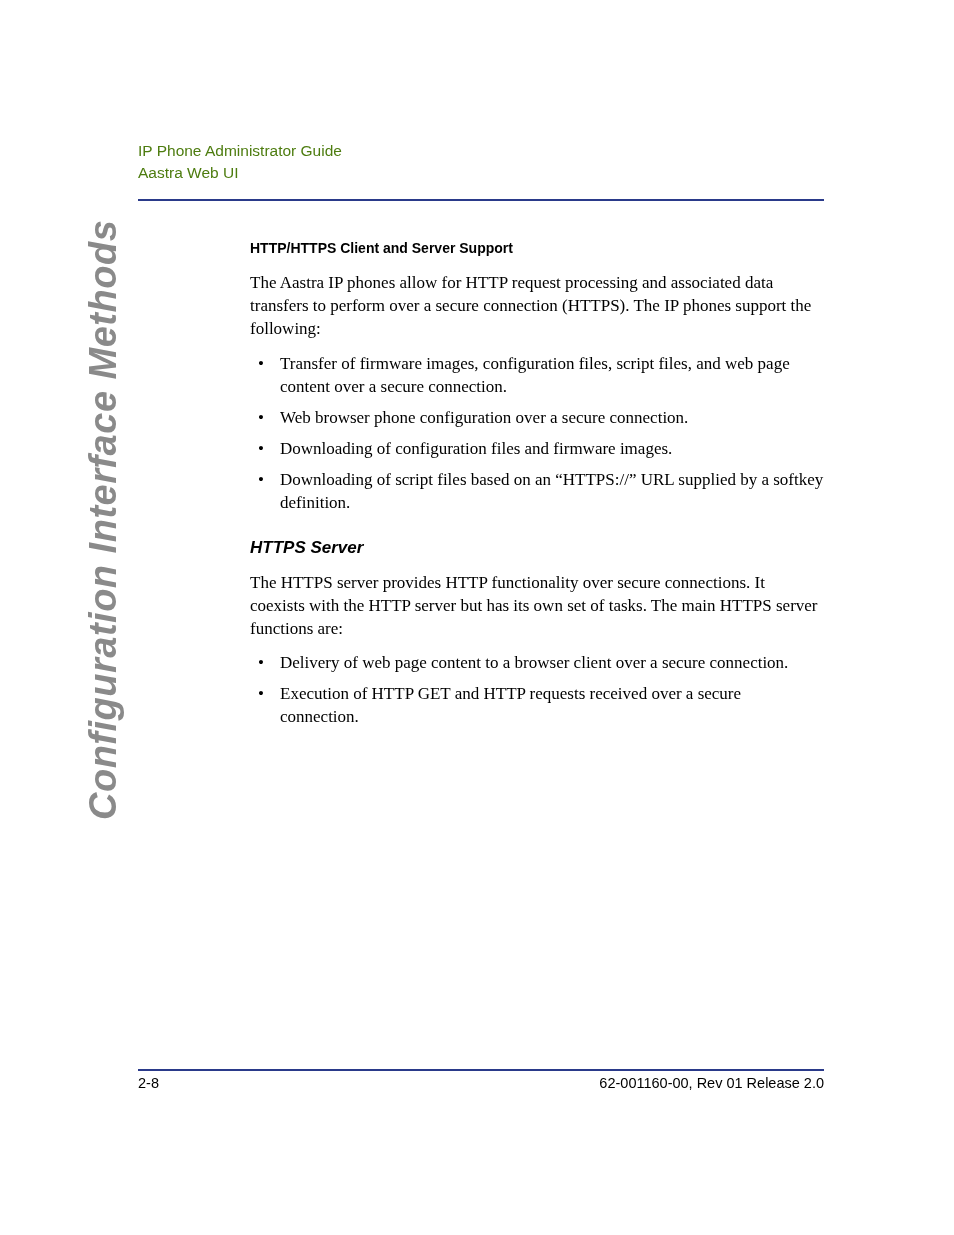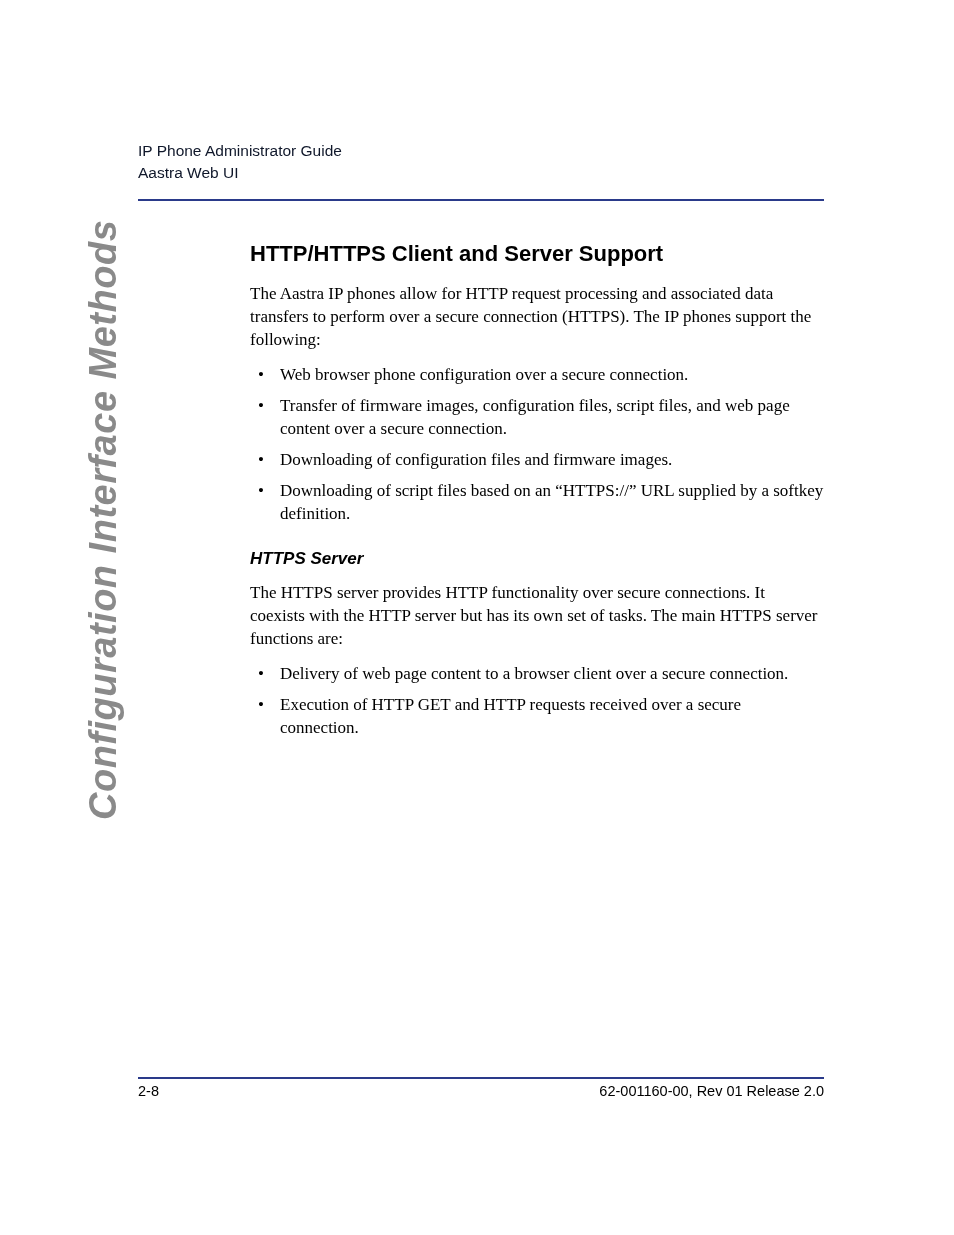--- a/index.html
+++ b/index.html
@@ -17,21 +17,21 @@
     position: absolute;
     left: 138px;
     right: 130px;
     top: 140px;
     bottom: 140px;
   }
   .header-block {
     font-family: Arial, Helvetica, sans-serif;
     font-size: 15.5px;
     line-height: 1.4;
-    color: #0f172a;
+    color: #4d7c0f;
     padding-bottom: 10px;
   }
   .hr-top {
     border: none;
     border-top: 2.5px solid #2a3a8a;
     margin: 6px 0 0 0;
   }
   .side-label {
     position: absolute;
     left: 82px;
@@ -48,21 +48,21 @@
   }
   .content {
     margin-left: 112px;
     margin-top: 38px;
     font-size: 17px;
     line-height: 1.35;
   }
   .h-bold {
     font-family: Arial, Helvetica, sans-serif;
     font-weight: bold;
-    font-size: 22px;
+    font-size: 14px;
     margin: 0 0 14px 0;
   }
   .h-boldital {
     font-family: Arial, Helvetica, sans-serif;
     font-weight: bold;
     font-style: italic;
     font-size: 17px;
     margin: 22px 0 12px 0;
   }
   .para {
@@ -82,21 +82,21 @@
     content: "•";
     position: absolute;
     left: 8px;
     top: 0;
     font-size: 17px;
   }
   .footer {
     position: absolute;
     left: 138px;
     right: 130px;
-    bottom: 136px;
+    bottom: 144px;
   }
   .hr-bot {
     border: none;
     border-top: 2.5px solid #2a3a8a;
     margin: 0 0 4px 0;
   }
   .footer-row {
     display: flex;
     justify-content: space-between;
     font-family: Arial, Helvetica, sans-serif;
@@ -113,22 +113,22 @@
     <div>IP Phone Administrator Guide</div>
     <div>Aastra Web UI</div>
   </div>
   <hr class="hr-top">
 
   <div class="content">
 
     <p class="h-bold">HTTP/HTTPS Client and Server Support</p>
     <p class="para">The Aastra IP phones allow for HTTP request processing and associated data transfers to perform over a secure connection (HTTPS). The IP phones support the following:</p>
     <ul class="bullets">
+      <li>Transfer of firmware images, configuration files, script files, and web page content over a secure connection.</li>
       <li>Web browser phone configuration over a secure connection.</li>
-      <li>Transfer of firmware images, configuration files, script files, and web page content over a secure connection.</li>
     </ul>
 
     <ul class="bullets">
       <li>Downloading of configuration files and firmware images.</li>
       <li>Downloading of script files based on an “HTTPS://” URL supplied by a softkey definition.</li>
     </ul>
 
     <p class="h-boldital">HTTPS Server</p>
     <p class="para">The HTTPS server provides HTTP functionality over secure connections. It coexists with the HTTP server but has its own set of tasks. The main HTTPS server functions are:</p>
     <ul class="bullets">

